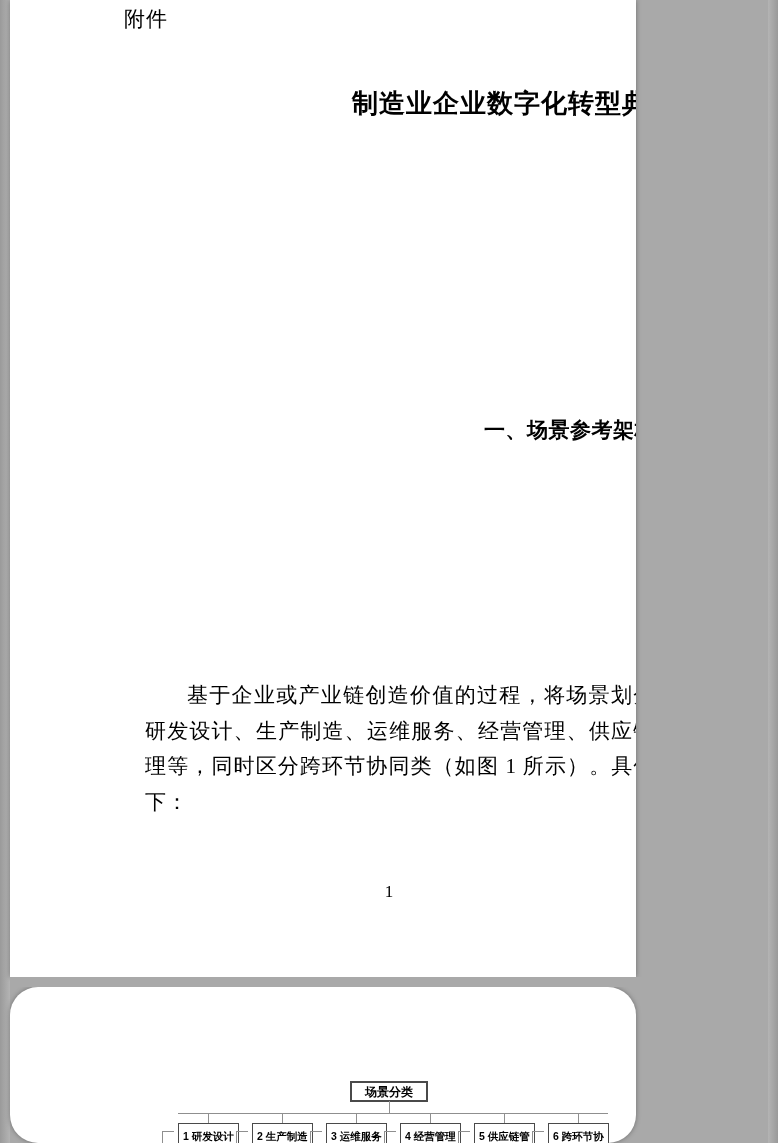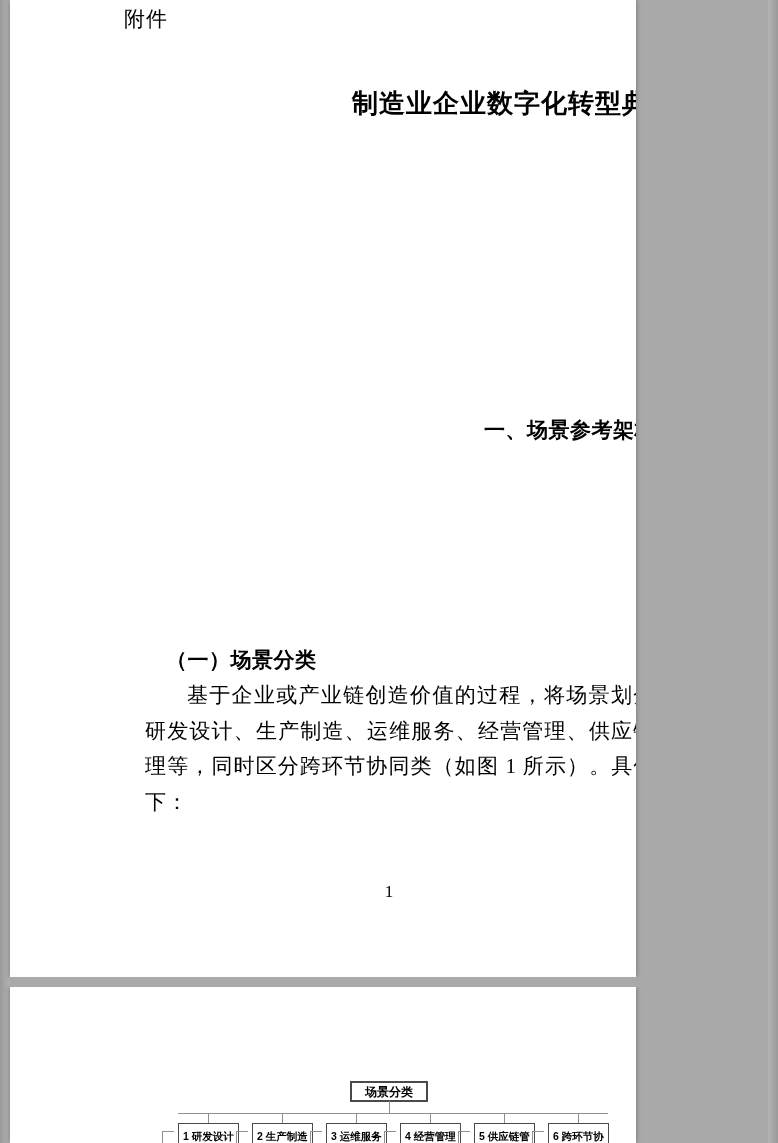--- a/index.html
+++ b/index.html
@@ -18,21 +18,21 @@
   }
   .viewer:before{left:0;background:linear-gradient(to right,#9a9a9a,#b4b4b4);}
   .viewer:after{right:0;background:linear-gradient(to left,#9a9a9a,#b4b4b4);}
 
   .page{
     position:absolute;left:10px;width:626px;background:#ffffff;
     box-shadow:0 0 5px rgba(0,0,0,.35);
     overflow:hidden;z-index:1;
   }
   .page1{top:0;height:977px;}
-  .page2{top:987px;height:156px;}
+  .page2{top:987px;height:156px;border-radius:28px;}
   .page-gap{position:absolute;left:10px;top:977px;width:758px;height:10px;background:#a9a9a9;z-index:2;}
 
   .attachment{
     position:absolute;top:5px;left:114px;
     font-size:21px;letter-spacing:1px;
   }
   .doc-title{
     position:absolute;top:70px;left:0;width:758px;margin:16px;
     text-align:right;font-size:26px;font-weight:900;letter-spacing:1px;
     font-family:"Liberation Serif", serif;
@@ -81,21 +81,20 @@
 </style>
 </head>
 <body>
 
 <div class="viewer">
 
   <div class="page page1">
     <div class="attachment">附件</div>
     <h1 class="doc-title">制造业企业数字化转型典型场景参考</h1>
     <h2 class="h-hei">一、场景参考架构</h2>
-    <h3 class="h-kai">（一）场景分类</h3>
     <p class="para p3">基于企业或产业链创造价值的过程，将场景划分为研发设计、生产制造、运维服务、经营管理、供应链管理等，同时区分跨环节协同类（如图 1 所示）。具体如下：</p>
     <div class="page-num">1</div>
   </div>
 
   <div class="page-gap"></div>
 
   <div class="page page2">
     <div class="diagram">
 
       <div class="node root">场景分类</div>

